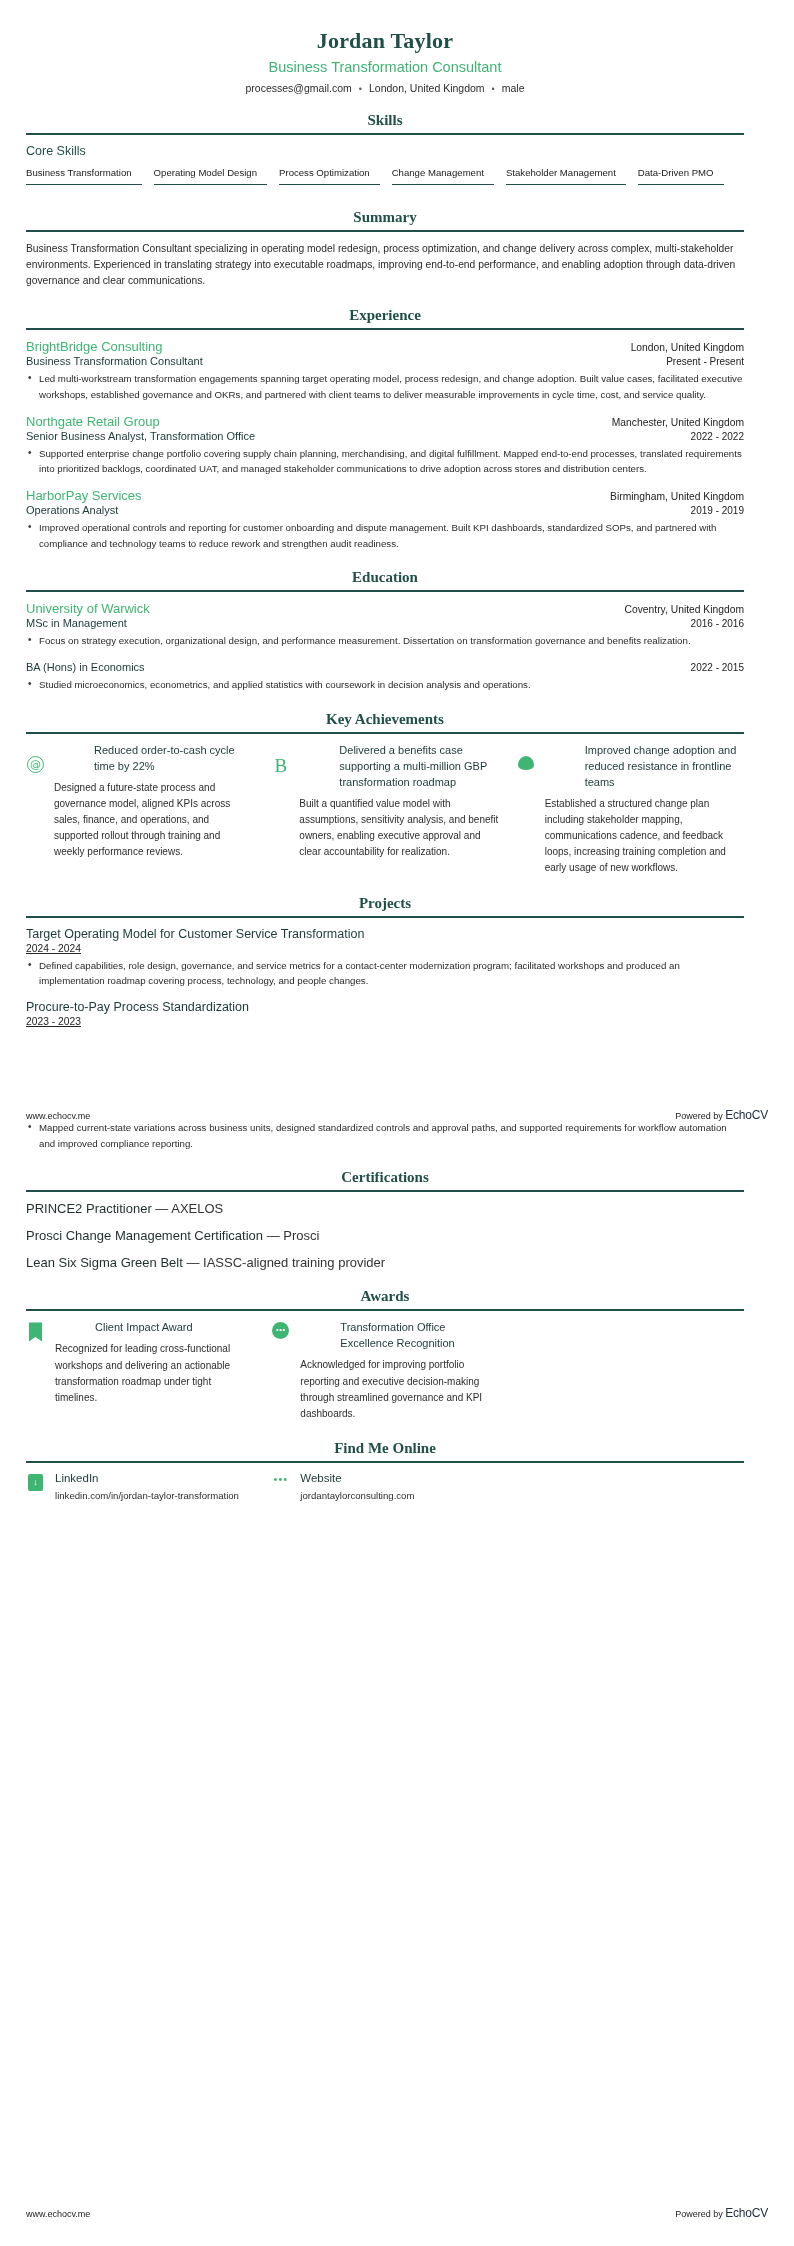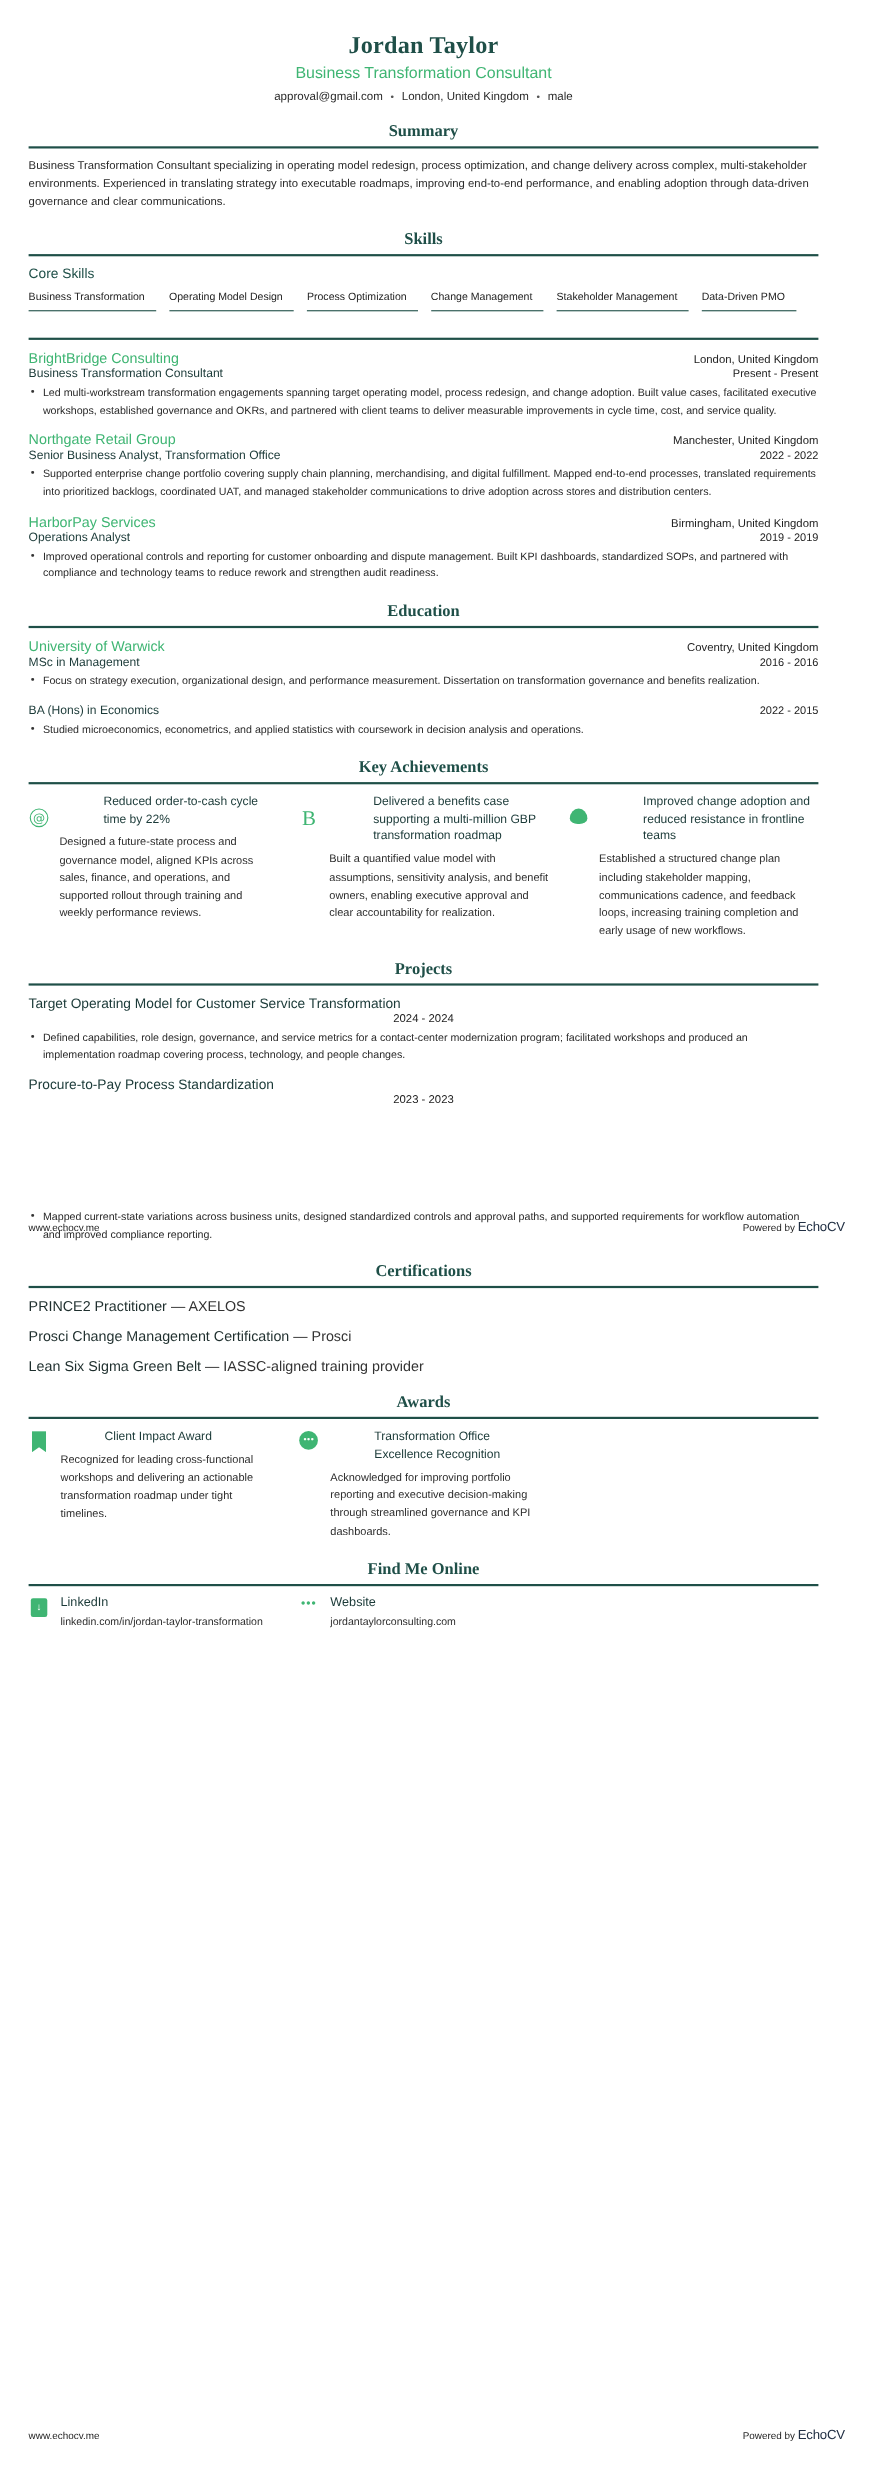--- a/index.html
+++ b/index.html
@@ -152,23 +152,24 @@
   
   .project { margin-bottom: 11px; }
   .project-title {
     font-size: 12.5px;
     color: #1b3a38;
     margin-bottom: 12px;
   }
   .project-dates {
     font-size: 10.3px;
     color: #222;
-    text-align: center;
+    text-align: left;
     margin-top: -10px;
     margin-bottom: 3px;
+    text-decoration: underline;
   }
 
   
   .cert {
     font-size: 13px;
     color: #1f2f2e;
     margin-bottom: 12px;
   }
   .cert .issuer { color: #333; }
 
@@ -251,45 +252,46 @@
 </style>
 </head>
 <body>
 
 <div class="page">
 
   <div class="header">
     <div class="name">Jordan Taylor</div>
     <div class="headline">Business Transformation Consultant</div>
     <div class="contact">
-      <span>approval@gmail.com</span><span class="sep">•</span><span>London, United Kingdom</span><span class="sep">•</span><span>male</span>
-    </div>
-  </div>
-
-  <div class="section">
-    <div class="section-title">Summary</div>
-    <div class="rule"></div>
-    <div class="body-text">Business Transformation Consultant specializing in operating model redesign, process optimization, and change delivery across complex, multi-stakeholder environments. Experienced in translating strategy into executable roadmaps, improving end-to-end performance, and enabling adoption through data-driven governance and clear communications.</div>
+      <span>processes@gmail.com</span><span class="sep">•</span><span>London, United Kingdom</span><span class="sep">•</span><span>male</span>
+    </div>
   </div>
 
   <div class="section">
     <div class="section-title">Skills</div>
     <div class="rule"></div>
     <div class="skills-group-title">Core Skills</div>
     <div class="skills-row">
       <span class="skill">Business Transformation</span>
       <span class="skill">Operating Model Design</span>
       <span class="skill">Process Optimization</span>
       <span class="skill">Change Management</span>
       <span class="skill">Stakeholder Management</span>
       <span class="skill">Data-Driven PMO</span>
     </div>
   </div>
 
   <div class="section">
+    <div class="section-title">Summary</div>
+    <div class="rule"></div>
+    <div class="body-text">Business Transformation Consultant specializing in operating model redesign, process optimization, and change delivery across complex, multi-stakeholder environments. Experienced in translating strategy into executable roadmaps, improving end-to-end performance, and enabling adoption through data-driven governance and clear communications.</div>
+  </div>
+
+  <div class="section">
+    <div class="section-title">Experience</div>
     <div class="rule"></div>
 
     <div class="entry">
       <div class="entry-top">
         <span class="org">BrightBridge Consulting</span>
         <span class="loc">London, United Kingdom</span>
       </div>
       <div class="entry-sub">
         <span class="role">Business Transformation Consultant</span>
         <span class="dates">Present - Present</span>

